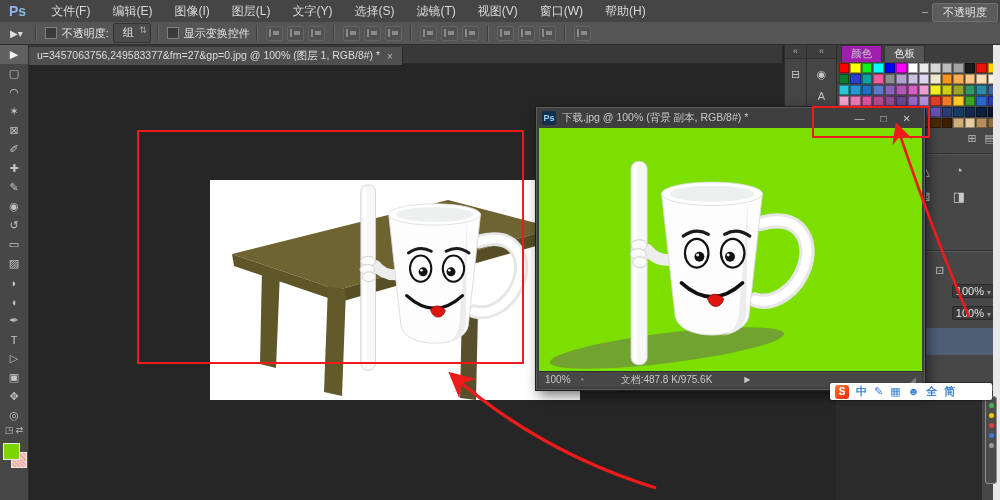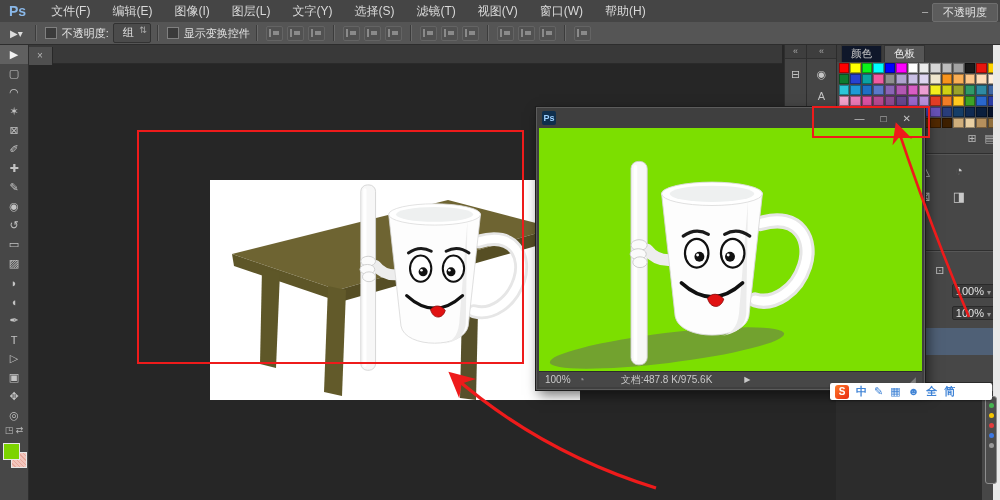--- a/index.html
+++ b/index.html
@@ -56,21 +56,21 @@
              display:flex;align-items:center;font-size:10px;color:#c9c9c9;gap:8px;padding:0 6px;box-sizing:border-box}
   .fw-grip{margin-left:auto;color:#7d7d7d;font-size:9px}
   
   .dockstrip{position:absolute;top:45px;height:345px;background:#454545;border-left:1px solid #2e2e2e;z-index:2;
              display:flex;flex-direction:column;align-items:center;font-size:9px;color:#bdbdbd}
   .dockA{left:784px;width:21px}.dockB{left:806px;width:29px}
   .dock-hdr{height:13px;line-height:13px;color:#a8a8a8;width:100%;text-align:center;background:#3e3e3e;border-bottom:1px solid #303030}
   .dock-ic{margin-top:9px;font-size:11px;color:#c5c5c5}
   .rightpanel{position:absolute;left:836px;top:45px;width:164px;bottom:0;background:#474747;border-left:1px solid #2c2c2c;z-index:2;font-size:11px}
   .ptabs{position:absolute;left:0;top:0;width:100%;height:17px;background:#3d3d3d;display:flex;align-items:flex-end;gap:2px;padding-left:4px;box-sizing:border-box}
-  .ptab{padding:1px 9px;font-size:10.5px;color:#c8c8c8;background:#0f172a;border:1px solid #333;border-bottom:none}
+  .ptab{padding:1px 9px;font-size:10.5px;color:#c8c8c8;background:#a21caf;border:1px solid #333;border-bottom:none}
   .ptab.active{background:#565656;color:#eee}
   .swatchgrid{position:absolute;left:2px;top:18px;width:159px;display:grid;grid-template-columns:repeat(14,1fr);gap:1px}
   .swatch{height:10px;border:1px solid rgba(0,0,0,.35);box-sizing:border-box}
   .sw-footer{position:absolute;right:6px;top:87px;display:flex;gap:8px;color:#b8b8b8;font-size:11px}
   .p-div{position:absolute;left:0;width:100%;height:1px;background:#2f2f2f;border-bottom:1px solid #575757}
   .adjgrid{position:absolute;left:10px;top:118px;width:144px;display:flex;flex-wrap:wrap;gap:10px 14px;color:#c9c9c9;font-size:13px}
   .adjic{width:20px;height:16px;text-align:center}
   .lkrow{position:absolute;left:6px;top:218px;display:flex;gap:12px;color:#c3c3c3;font-size:11px;align-items:center}
   .oprow{position:absolute;left:6px;width:152px;display:flex;align-items:center;gap:4px;color:#cfcfcf}
   .valbox{background:#3a3a3a;border:1px solid #2a2a2a;border-radius:2px;padding:0 3px;color:#e3e3e3;margin-left:auto}
@@ -186,20 +186,21 @@
       <span class="mi">
         <i class="b1"></i>
         <i class="b2"></i>
       </span>
     </span>
 </div>
 <div class="ws-btn" style="z-index:7">不透明度</div>
 
 <div class="tabbar">
   <span class="doc-tab">
+    <span>u=3457063756,249583377&amp;fm=27&amp;gp=0.jpg @ 100% (图层 1, RGB/8#) *</span>
     <span class="tab-close">×</span>
   </span>
 </div>
 
 <div class="toolbar">
   <div id="tool-list" style="display:flex;flex-direction:column">
       <div class="tool selected">▶</div>
       <div class="tool">▢</div>
       <div class="tool">◠</div>
       <div class="tool">✶</div>
@@ -424,20 +425,21 @@
     <span class="dot" style="background: rgb(70, 180, 80);"></span>
     <span class="dot" style="background: rgb(245, 196, 0);"></span>
     <span class="dot" style="background: rgb(226, 60, 60);"></span>
     <span class="dot" style="background: rgb(60, 120, 226);"></span>
     <span class="dot" style="background: rgb(154, 154, 154);"></span>
   </div>
 
 <div class="floatwin">
   <div class="fw-title">
     <span class="fw-badge">Ps</span>
+    <span>下载.jpg @ 100% (背景 副本, RGB/8#) *</span>
     <span class="fw-btns">
       <span>—</span>
       <span>□</span>
       <span>✕</span>
     </span>
   </div>
   <div class="fw-canvas">
     <svg width="383" height="243" viewBox="0 0 383 243">
       <ellipse cx="128" cy="220" rx="118" ry="15" fill="#6a6f55" opacity="0.55" transform="rotate(-7 128 220)"></ellipse>
       <use href="#cup-art" transform="translate(56,28) scale(0.9)"></use>

